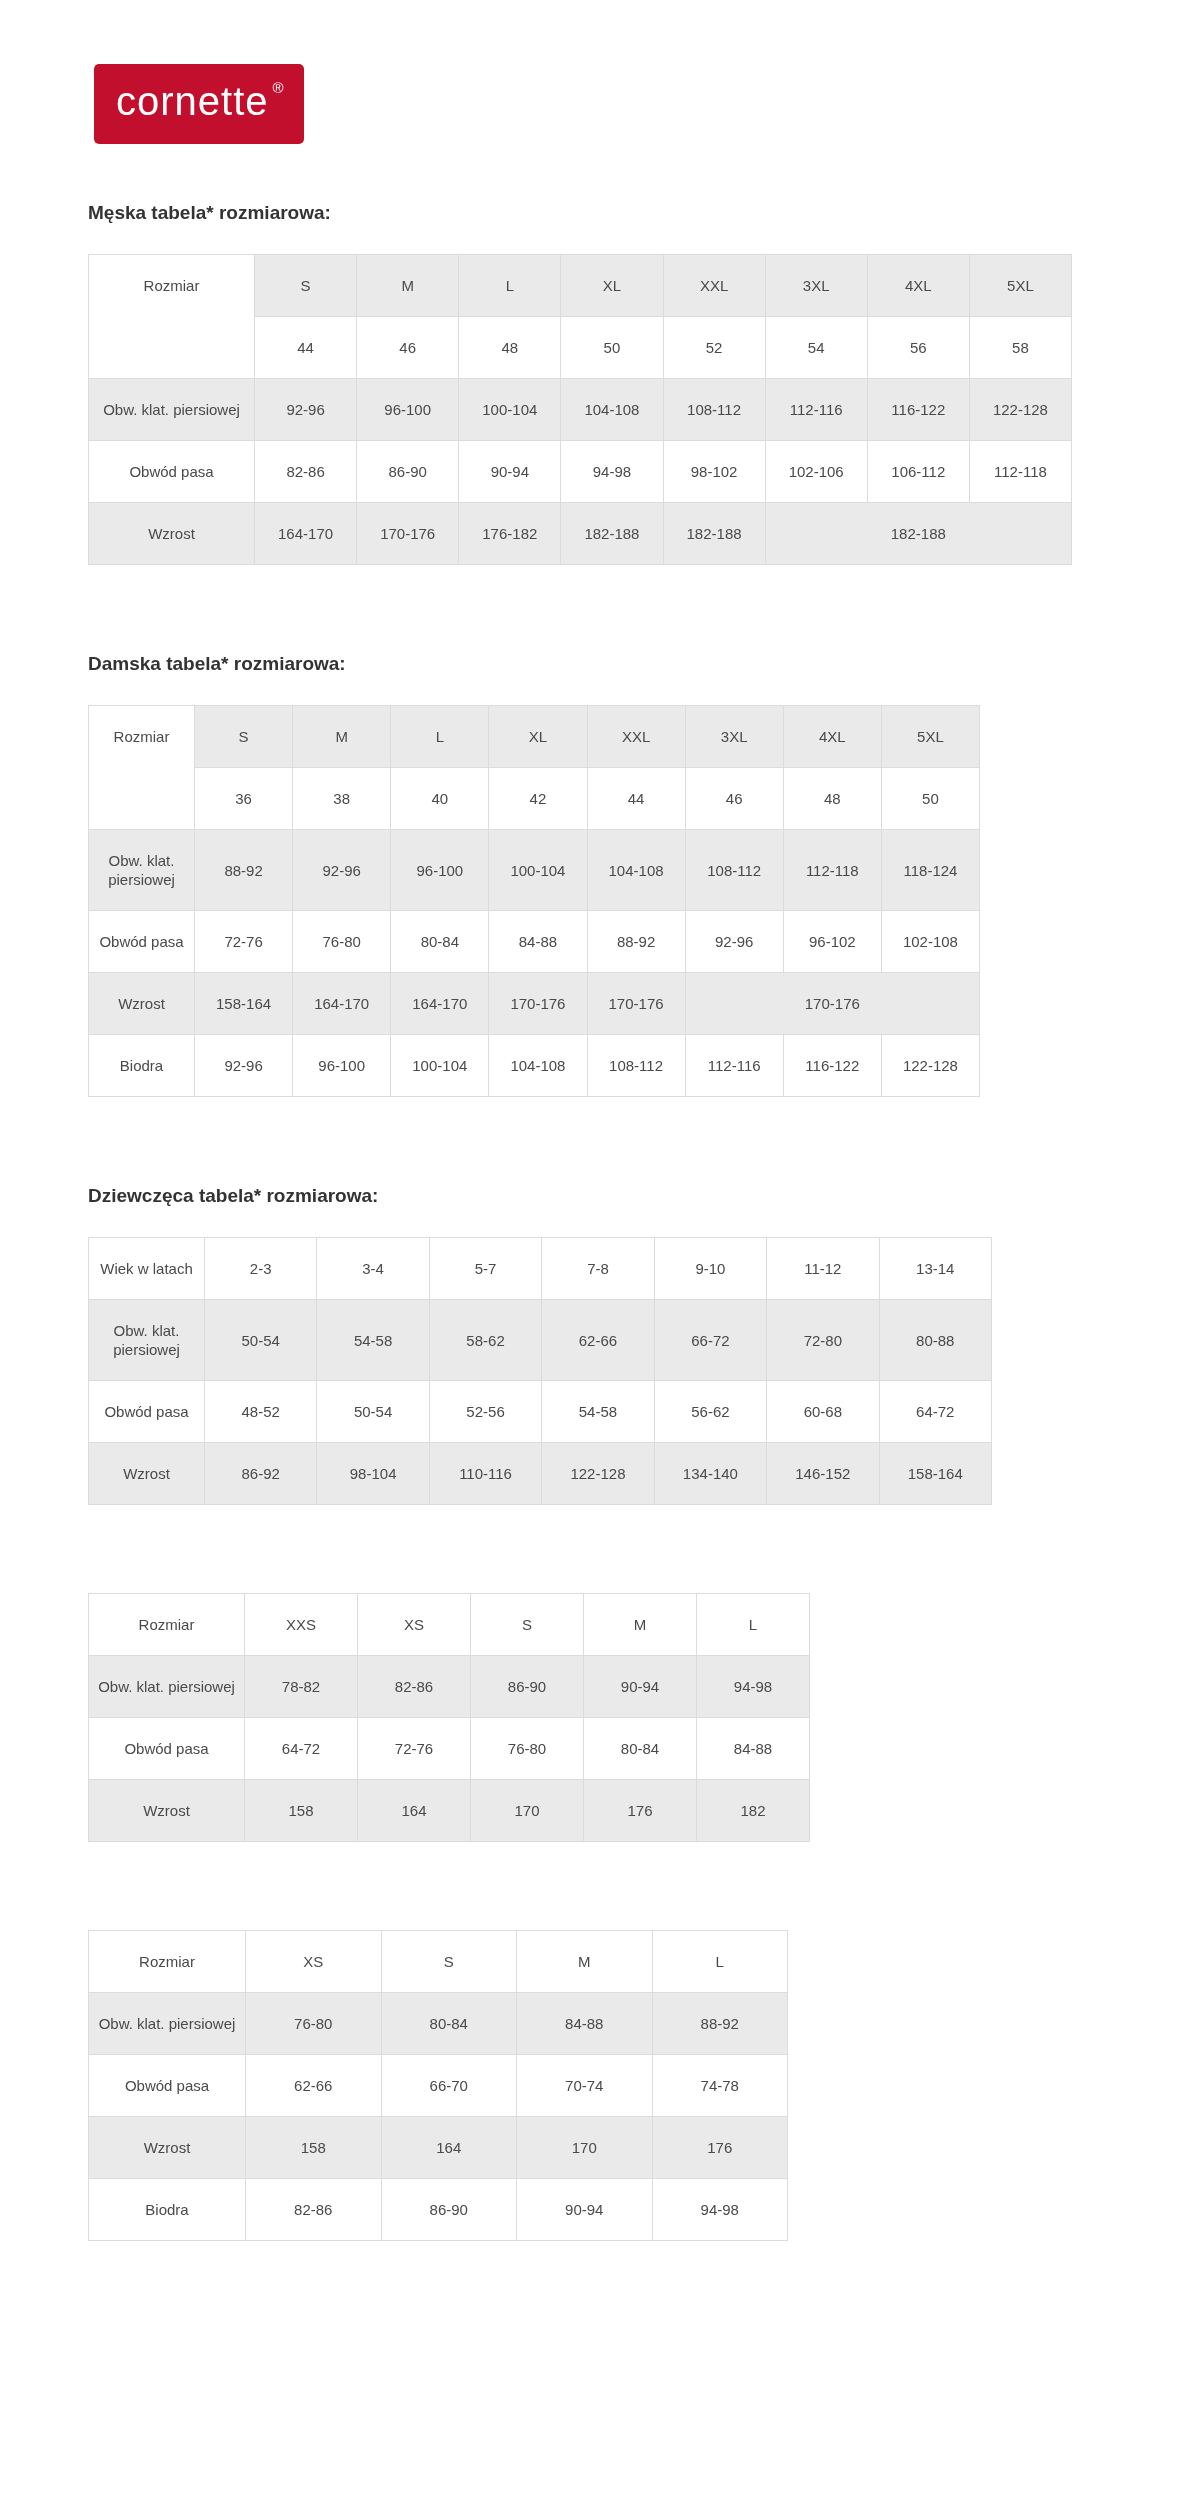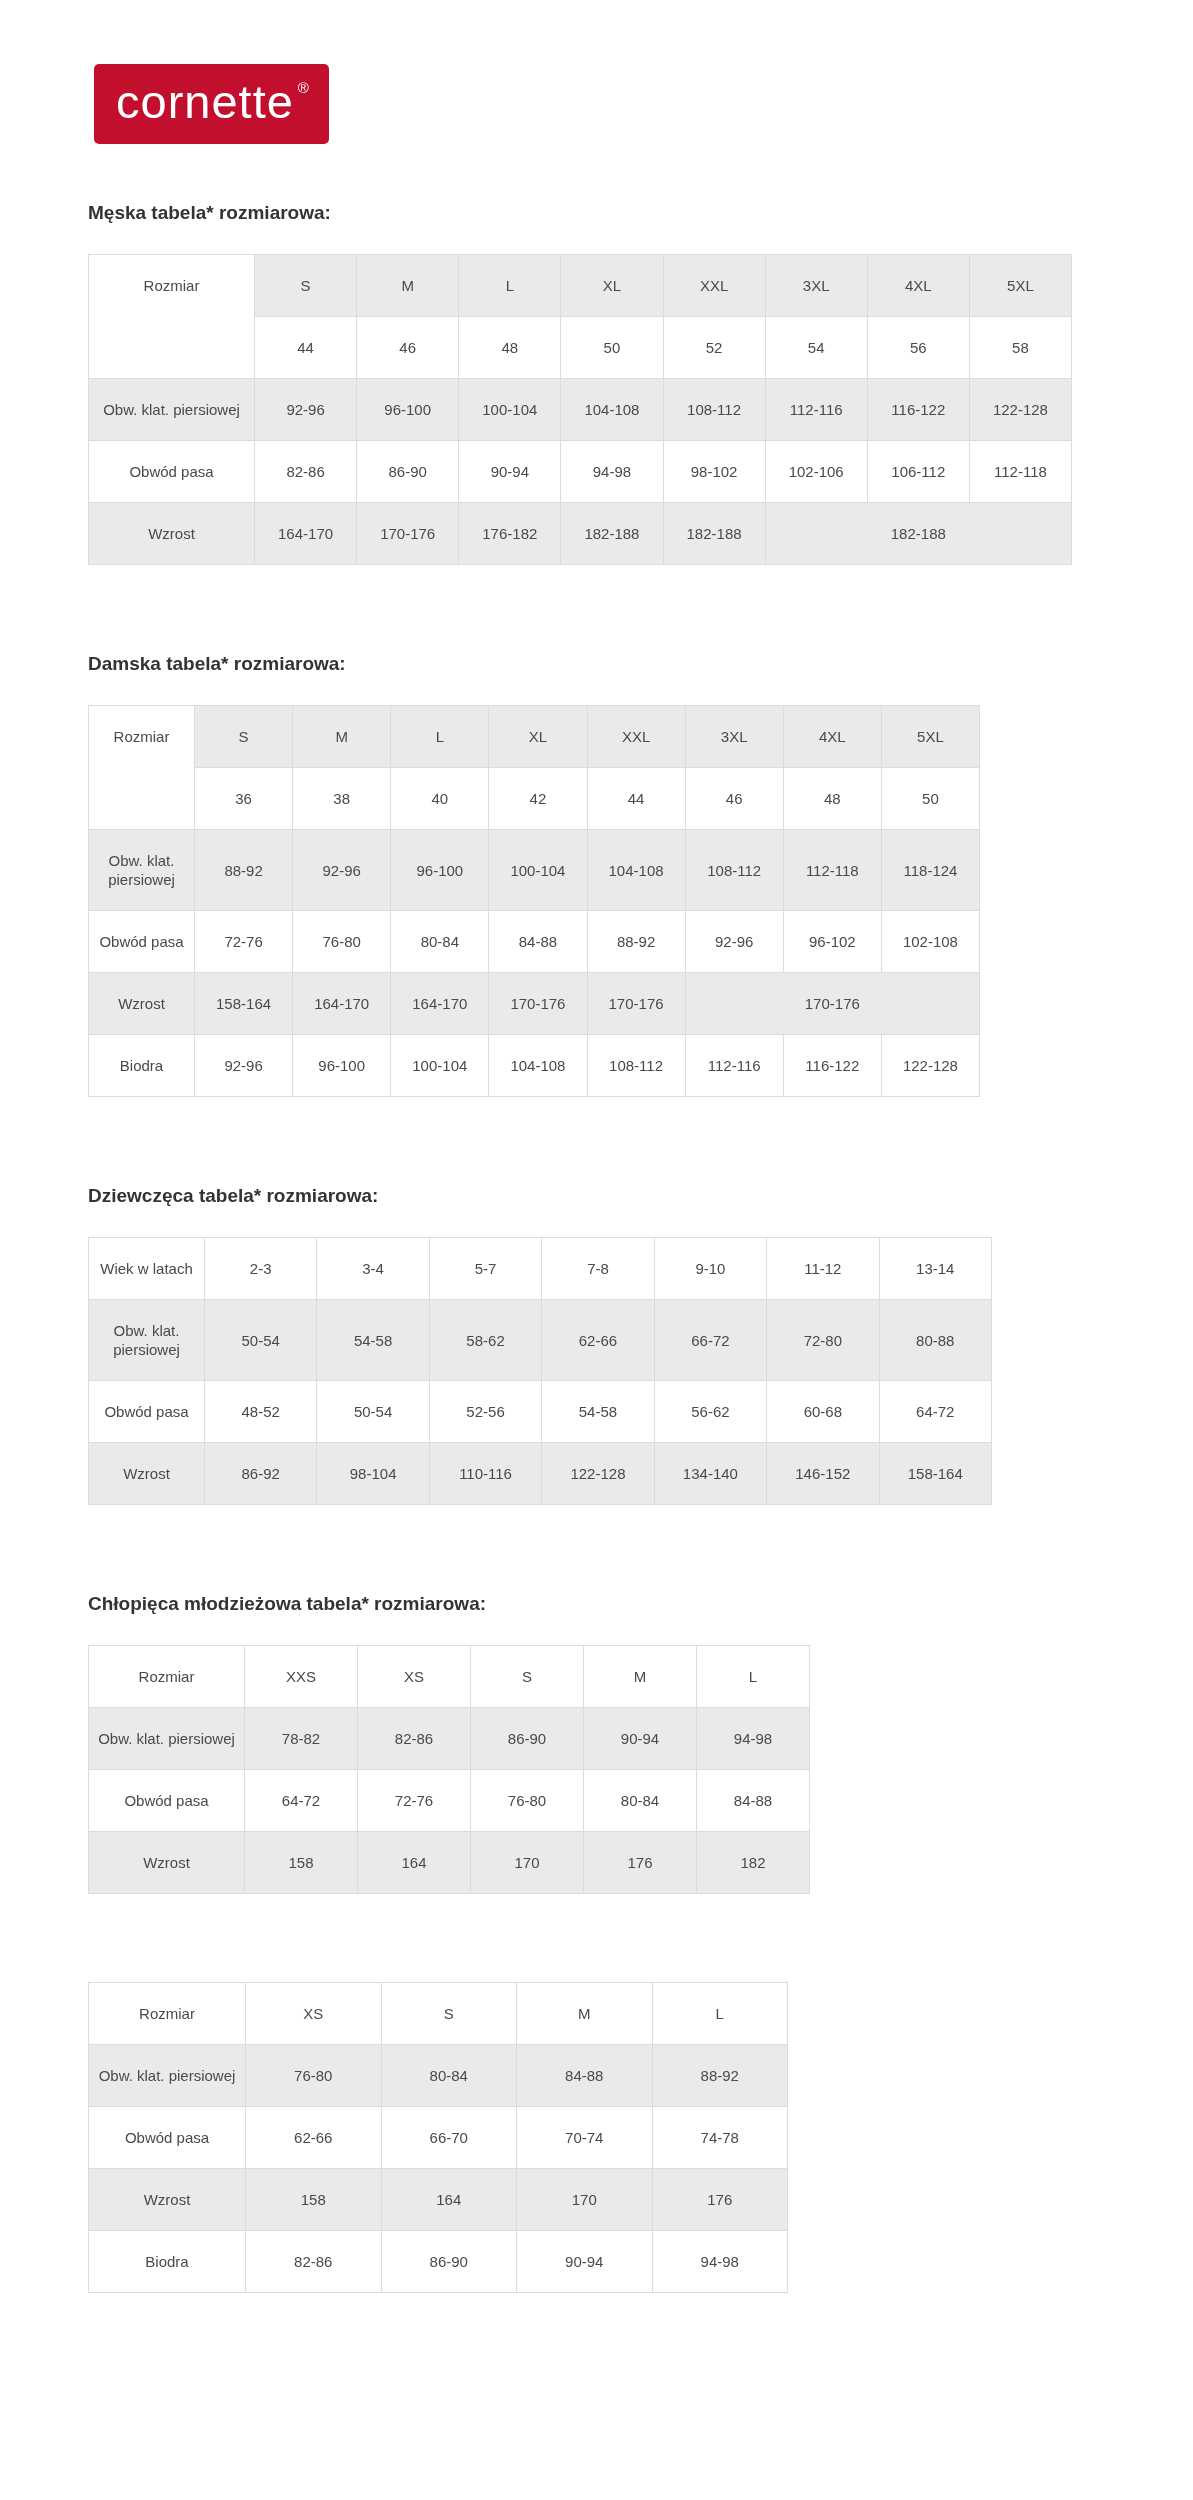--- a/index.html
+++ b/index.html
@@ -19,21 +19,21 @@
   .logo {
     display: inline-flex;
     align-items: flex-start;
     margin: 64px 0 0 94px;
     padding: 14px 20px 19px 22px;
     border-radius: 5px;
     text-decoration: none;
     cursor: pointer;
   }
   .logo .brand-text {
-    font-size: 47px;
+    font-size: 40px;
     line-height: 47px;
     letter-spacing: 1px;
     font-weight: 500;
   }
   .logo .brand-reg {
     font-size: 15px;
     line-height: 15px;
     margin: 2px 0 0 4px;
   }
 
@@ -305,21 +305,20 @@
             <td class="shade">122-128</td>
             <td class="shade">134-140</td>
             <td class="shade">146-152</td>
             <td class="shade">158-164</td>
           </tr>
         </tbody>
       </table>
   </section>
 
   <section class="chart-section">
-    <h2 class="section-title">Chłopięca młodzieżowa tabela* rozmiarowa:</h2>
     <table class="size-table t-boys">
         <colgroup>
           <col class="c0">
           <col>
           <col>
           <col>
           <col>
           <col>
         </colgroup>
         <tbody>

